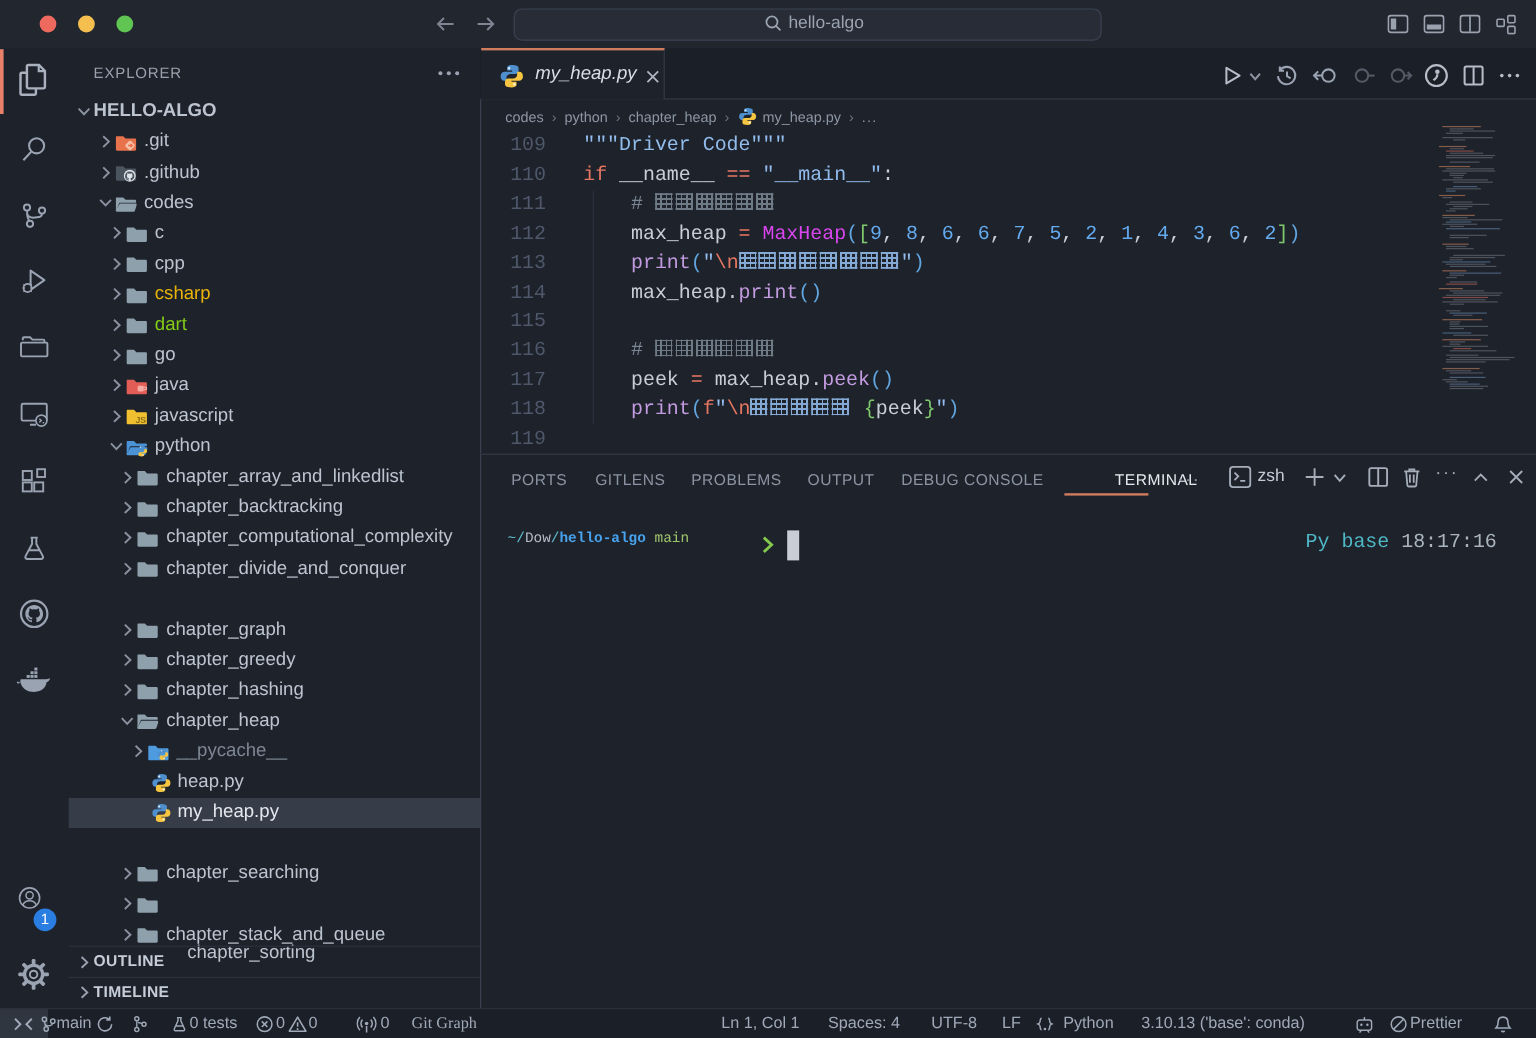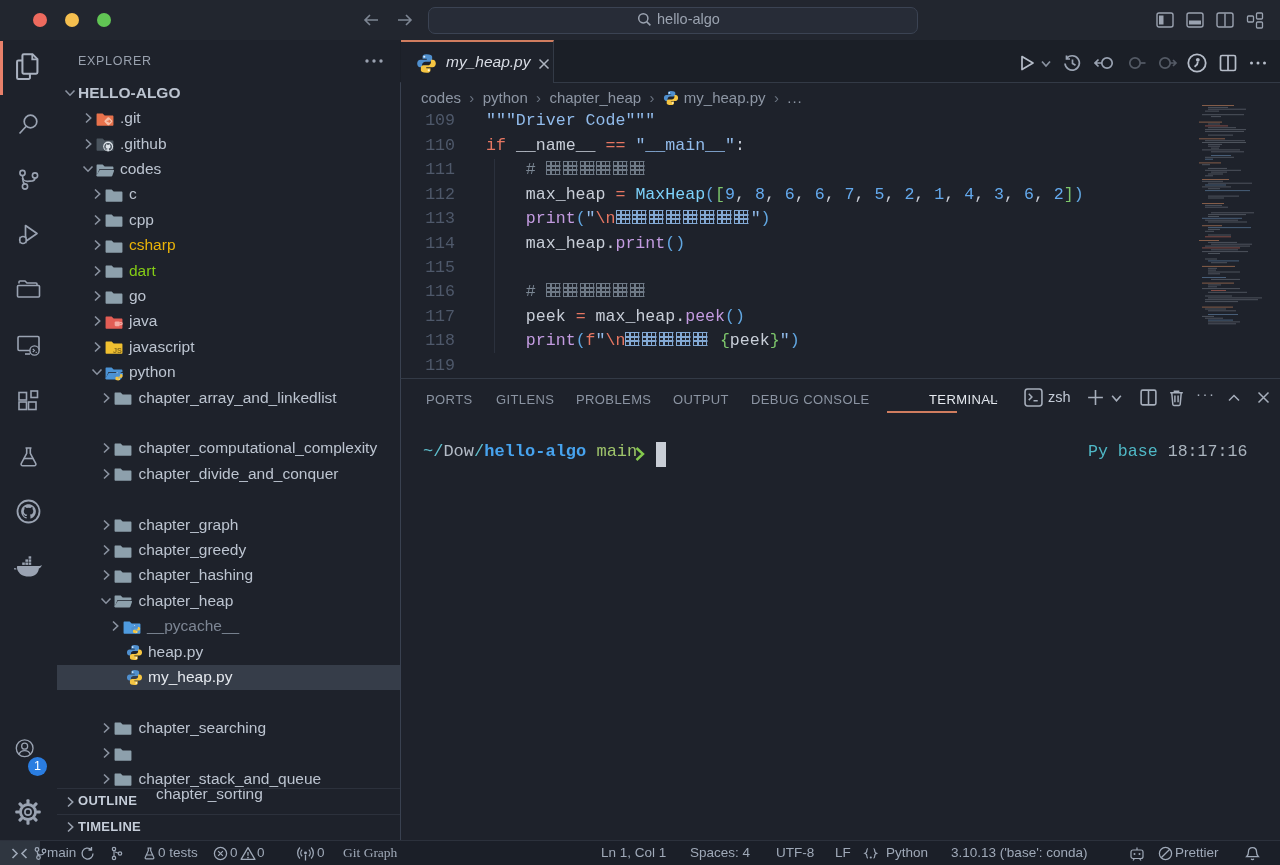--- a/index.html
+++ b/index.html
@@ -18,33 +18,33 @@
   .sect { position:absolute; left:0; width:343px; height:25px; line-height:24px;
     color:#c5cdd9; font-size:13px; font-weight:bold; border-top:1px solid #2c313c; letter-spacing:.3px; }
   #editor { position:absolute; left:400px; top:40px; width:880px; height:338px; background:#1e222b;
     border-left:1px solid #394150; }
   #tabstrip { position:absolute; left:-1px; top:0; width:881px; height:43px; background:#1b1f27;
     border-bottom:1px solid #333a46; }
   #tab1 { position:absolute; left:1px; top:0; width:153px; height:43px; z-index:2; background:#1e222b;
     border-top:2px solid #d07d5f; border-right:1px solid #333a46; }
   #tab1 .name { position:absolute; left:45px; top:11px; font-style:italic; font-size:15.5px; color:#d8dce4; }
   #breadcrumbs { position:absolute; left:0; top:44px; width:879px; height:28px;
-    color:#8d96a4; font-size:15px; line-height:28px; white-space:nowrap; }
+    color:#8d96a4; font-size:12px; line-height:28px; white-space:nowrap; }
   #code { position:absolute; left:0; top:69.3px; width:879px; height:269px; overflow:hidden; }
   #gutter { position:absolute; left:0; top:0; width:54px; text-align:right;
     color:#4e586a; font-size:16.6px; line-height:24.45px; font-family:"Liberation Mono", monospace; }
   #codetext { position:absolute; left:85px; top:0; font-size:16.6px; line-height:24.45px;
     font-family:"Liberation Mono", monospace; color:#c8ced8; white-space:pre; }
   .cjk { display:inline-block; width:16.9px; height:14.5px; position:relative; top:1.5px;
     background:
       repeating-linear-gradient(90deg, currentColor 0 1.4px, transparent 1.4px 4.3px),
       repeating-linear-gradient(0deg, currentColor 0 1.4px, transparent 1.4px 4.2px);
     background-size:14.5px 14px; background-repeat:no-repeat; opacity:.88; }
   .kw { color:#e57662; } .str { color:#92bcec; } .fn { color:#c39be0; }
-  .cls { color:#7dd3fc; } .num { color:#64aaee; } .b1 { color:#61a6e0; }
+  .cls { color:#d946ef; } .num { color:#64aaee; } .b1 { color:#61a6e0; }
   .b2 { color:#7ec76c; } .cm { color:#7b8794; } .esc { color:#e57662; }
   #panel { position:absolute; left:400px; top:378px; width:880px; height:462px; background:#1e222b;
     border-left:1px solid #394150; border-top:1px solid #333a46; }
   .ptab { position:absolute; top:13px; color:#8b94a2; font-size:13px; letter-spacing:.4px; }
   #statusbar { position:absolute; left:0; top:840px; width:1280px; height:25px; background:#1b1f28;
     border-top:1px solid #2c313c; color:#9fa9b8; font-size:13.5px; }
   #statusbar .it { position:absolute; top:0; height:24px; line-height:24px; white-space:nowrap; }
   .mono { font-family:"Liberation Mono", monospace; }
   svg { display:block; }
 </style>
@@ -295,20 +295,29 @@
         <div class="lbl" style="left:72px;color:#bcc4d0;">python</div>
       </div>
 <div class="row" style="top:345.09999999999997px;">
         <svg class="abs" style="left:41px;top:4.5px;" width="16" height="16" viewBox="0 0 16 16">
           <path d="M6 3.5 L10.7 8 L6 12.5" fill="none" stroke="#8a92a0" stroke-width="1.6"></path>
         </svg>
         <svg class="abs" style="left:57px;top:4px;" width="18" height="18" viewBox="0 0 16 15">
           <path d="M1 2.6h4.9l1.8 1.8h6.9c.5 0 .9.4.9.9v7.2c0 .5-.4.9-.9.9H1.4c-.5 0-.9-.4-.9-.9V3.5c0-.5.2-.9.5-.9z" fill="#8da0ac"></path>
         </svg>
         <div class="lbl" style="left:81.5px;color:#bcc4d0;">chapter_array_and_linkedlist</div>
+      </div>
+<div class="row" style="top:370.5px;">
+        <svg class="abs" style="left:41px;top:4.5px;" width="16" height="16" viewBox="0 0 16 16">
+          <path d="M6 3.5 L10.7 8 L6 12.5" fill="none" stroke="#8a92a0" stroke-width="1.6"></path>
+        </svg>
+        <svg class="abs" style="left:57px;top:4px;" width="18" height="18" viewBox="0 0 16 15">
+          <path d="M1 2.6h4.9l1.8 1.8h6.9c.5 0 .9.4.9.9v7.2c0 .5-.4.9-.9.9H1.4c-.5 0-.9-.4-.9-.9V3.5c0-.5.2-.9.5-.9z" fill="#8da0ac"></path>
+        </svg>
+        <div class="lbl" style="left:81.5px;color:#bcc4d0;">chapter_backtracking</div>
       </div>
 <div class="row" style="top:395.9px;">
         <svg class="abs" style="left:41px;top:4.5px;" width="16" height="16" viewBox="0 0 16 16">
           <path d="M6 3.5 L10.7 8 L6 12.5" fill="none" stroke="#8a92a0" stroke-width="1.6"></path>
         </svg>
         <svg class="abs" style="left:57px;top:4px;" width="18" height="18" viewBox="0 0 16 15">
           <path d="M1 2.6h4.9l1.8 1.8h6.9c.5 0 .9.4.9.9v7.2c0 .5-.4.9-.9.9H1.4c-.5 0-.9-.4-.9-.9V3.5c0-.5.2-.9.5-.9z" fill="#8da0ac"></path>
         </svg>
         <div class="lbl" style="left:81.5px;color:#bcc4d0;">chapter_computational_complexity</div>
       </div>
@@ -613,21 +622,21 @@
 <svg class="abs" style="left:766px;top:9px;" width="19" height="19" viewBox="0 0 18 18">
         <path d="M3 4.5 h12 M7 4.5 v-1.5 h4 v1.5 M4.5 4.5 l1 11 a1 1 0 0 0 1 1 h5 a1 1 0 0 0 1-1 l1-11 M7.5 7 v6.5 M10.5 7 v6.5" fill="none" stroke="#a6aebb" stroke-width="1.4"></path>
       </svg>
 <div class="abs" style="left:795px;top:6px;color:#a6aebb;font-size:15px;letter-spacing:1.5px;">···</div>
 <svg class="abs" style="left:826px;top:13px;" width="14" height="13" viewBox="0 0 14 12">
         <path d="M2 8 L7 3 L12 8" fill="none" stroke="#a6aebb" stroke-width="1.5"></path>
       </svg>
 <svg class="abs" style="left:855px;top:11px;" width="15" height="15" viewBox="0 0 15 15">
         <path d="M2.5 2.5 L12.5 12.5 M12.5 2.5 L2.5 12.5" stroke="#a6aebb" stroke-width="1.5"></path>
       </svg>
-<div class="abs mono" style="left:22px;top:63px;font-size:17px;"><span style="color:#5fc0ce">~/</span><span style="color:#b4bcc7">Dow</span><span style="color:#5fc0ce">/</span><span style="color:#47a3ee;font-weight:bold">hello-algo</span> <span style="color:#9fc56b">main</span></div>
+<div class="abs mono" style="left:22px;top:63px;font-size:12px;"><span style="color:#5fc0ce">~/</span><span style="color:#b4bcc7">Dow</span><span style="color:#5fc0ce">/</span><span style="color:#47a3ee;font-weight:bold">hello-algo</span> <span style="color:#9fc56b">main</span></div>
 <svg class="abs" style="left:233px;top:66px;" width="12" height="18" viewBox="0 0 12 18">
         <path d="M2.5 3 L9 9 L2.5 15" fill="none" stroke="#84c94d" stroke-width="2.4"></path>
       </svg>
 <div class="abs" style="left:255px;top:63px;width:10px;height:25px;background:#c9ced6;"></div>
 <div class="abs mono" style="left:687px;top:63px;font-size:16.6px;"><span style="color:#4fb8c6">Py base</span> <span style="color:#aab4be">18:17:16</span></div>
 </div>
 <div id="statusbar">
 <div class="abs" style="left:0;top:0;width:40px;height:25px;background:#2f3640;"></div>
 <svg class="abs" style="left:11px;top:6px;" width="17" height="13" viewBox="0 0 17 12">
         <path d="M1.5 1.5 L6 6 L1.5 10.5 M15.5 1.5 L11 6 L15.5 10.5" fill="none" stroke="#9fa9b8" stroke-width="1.6"></path>

